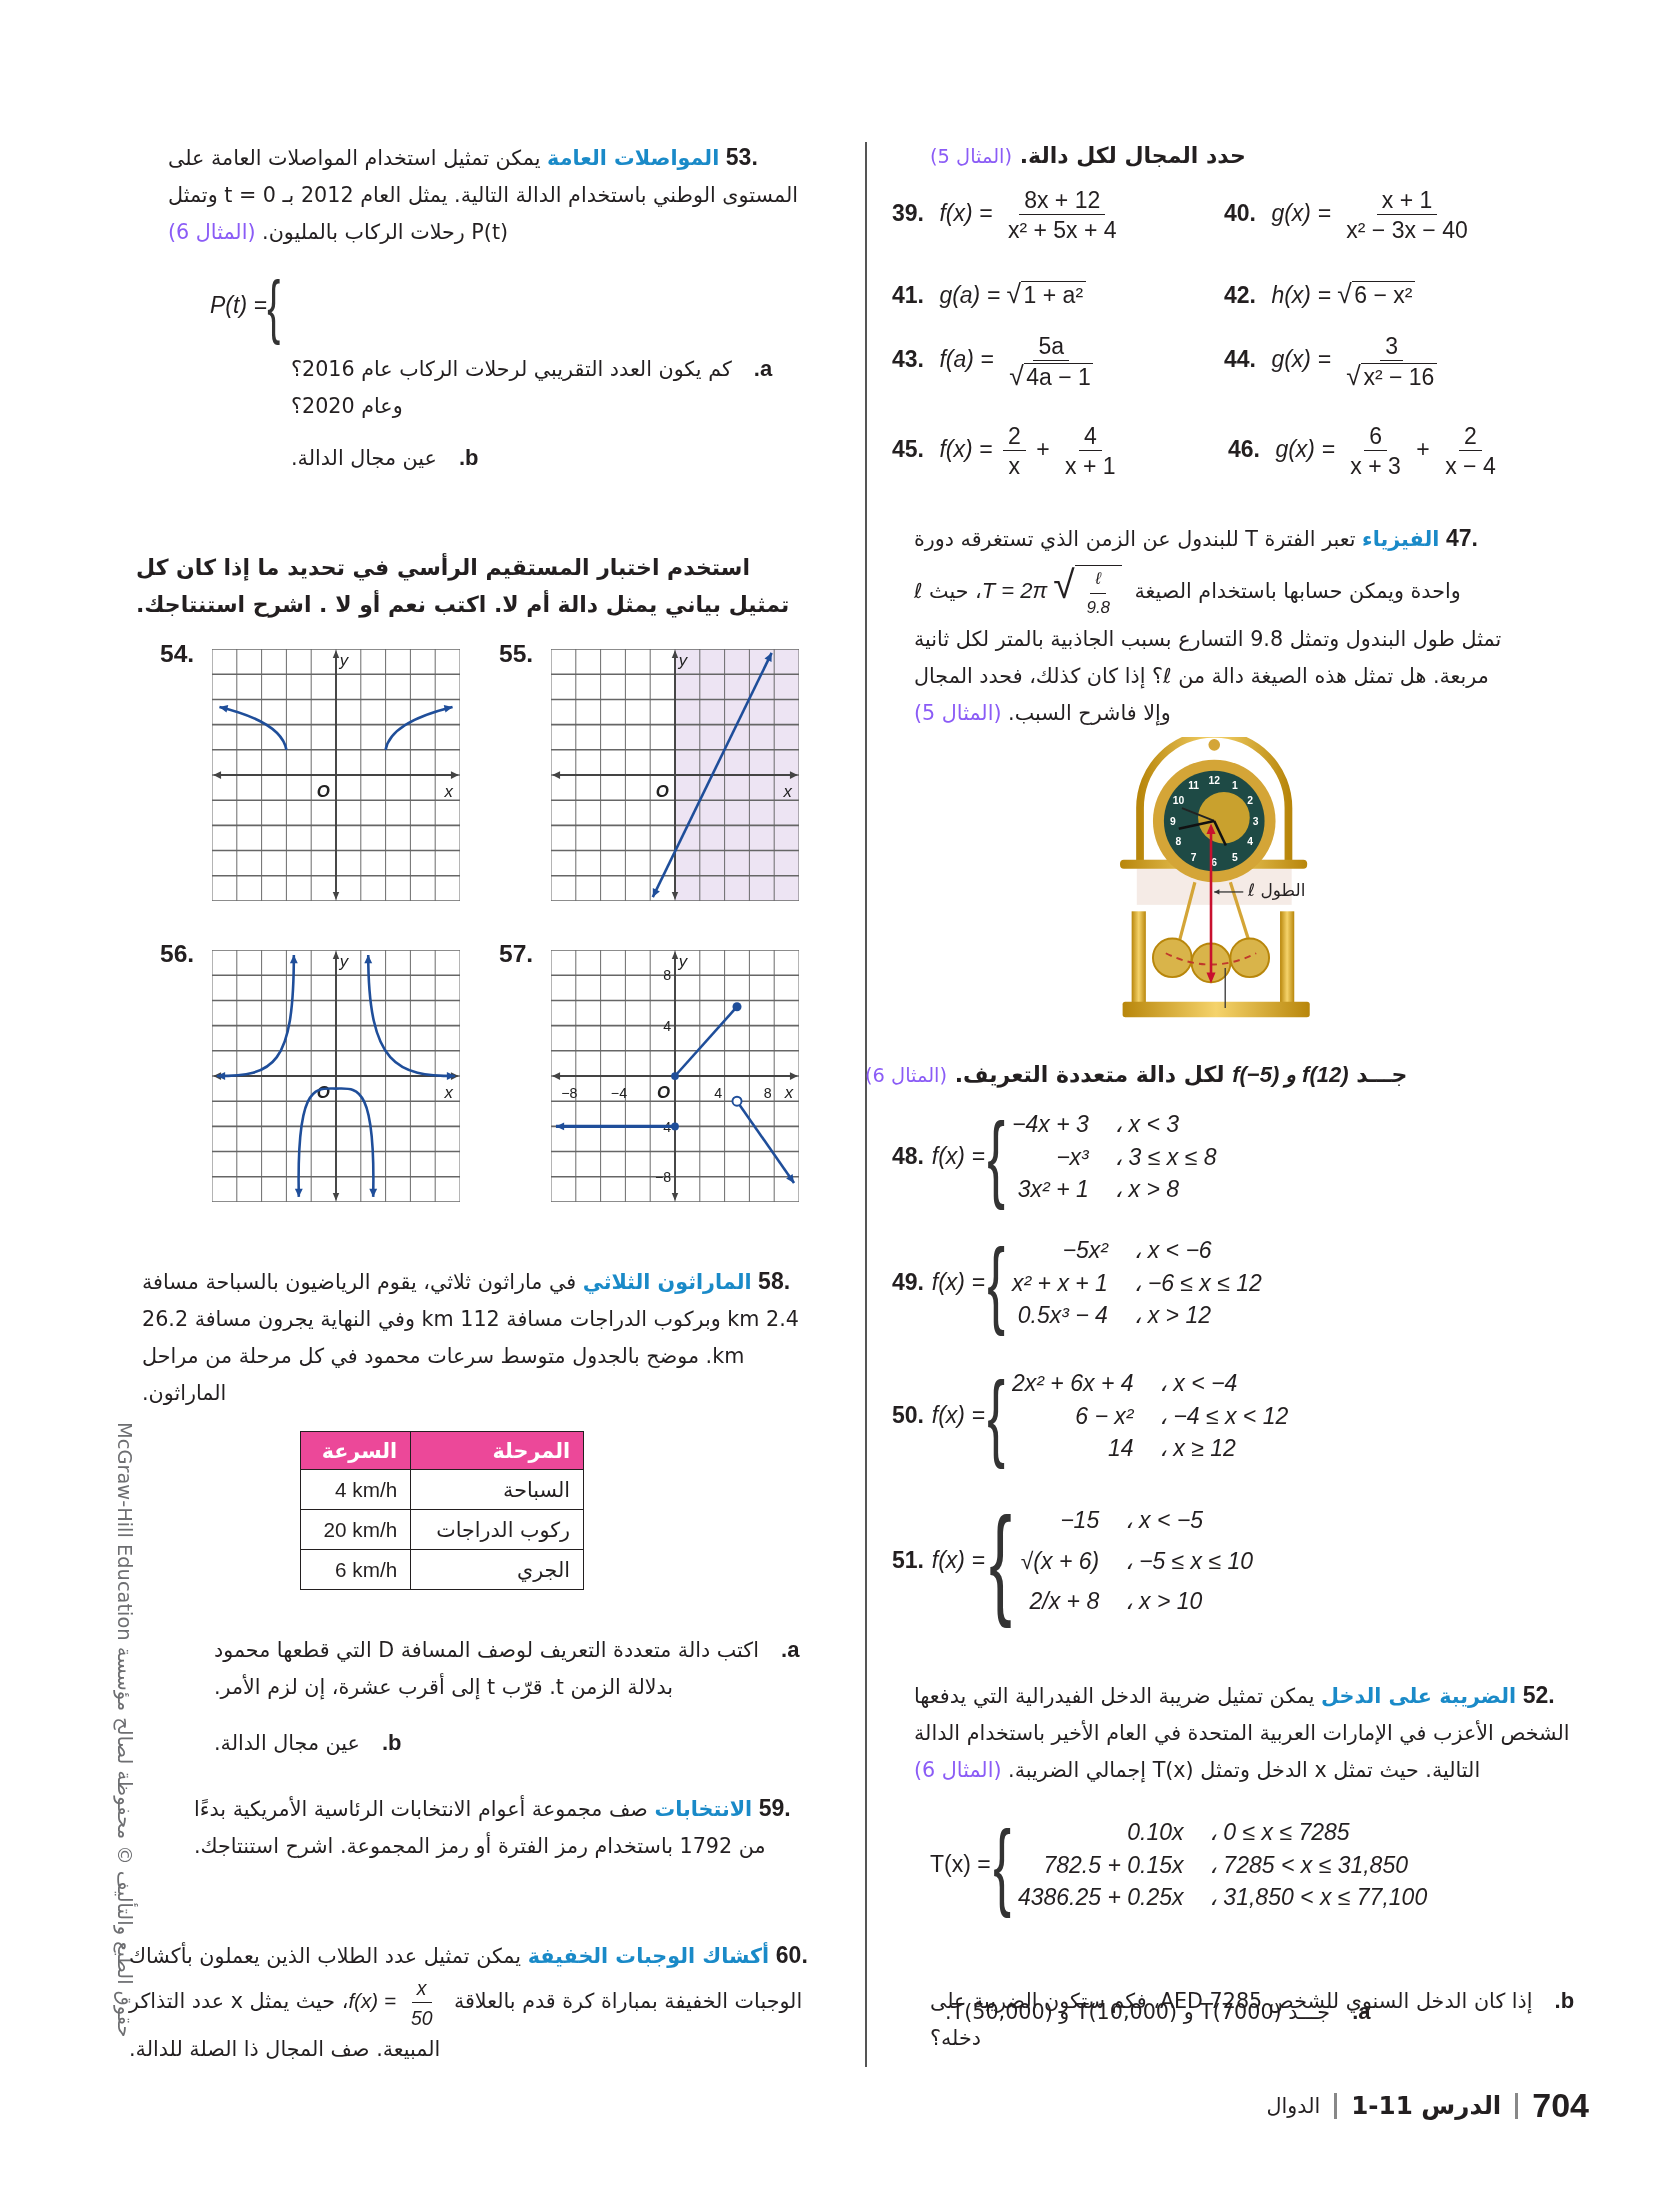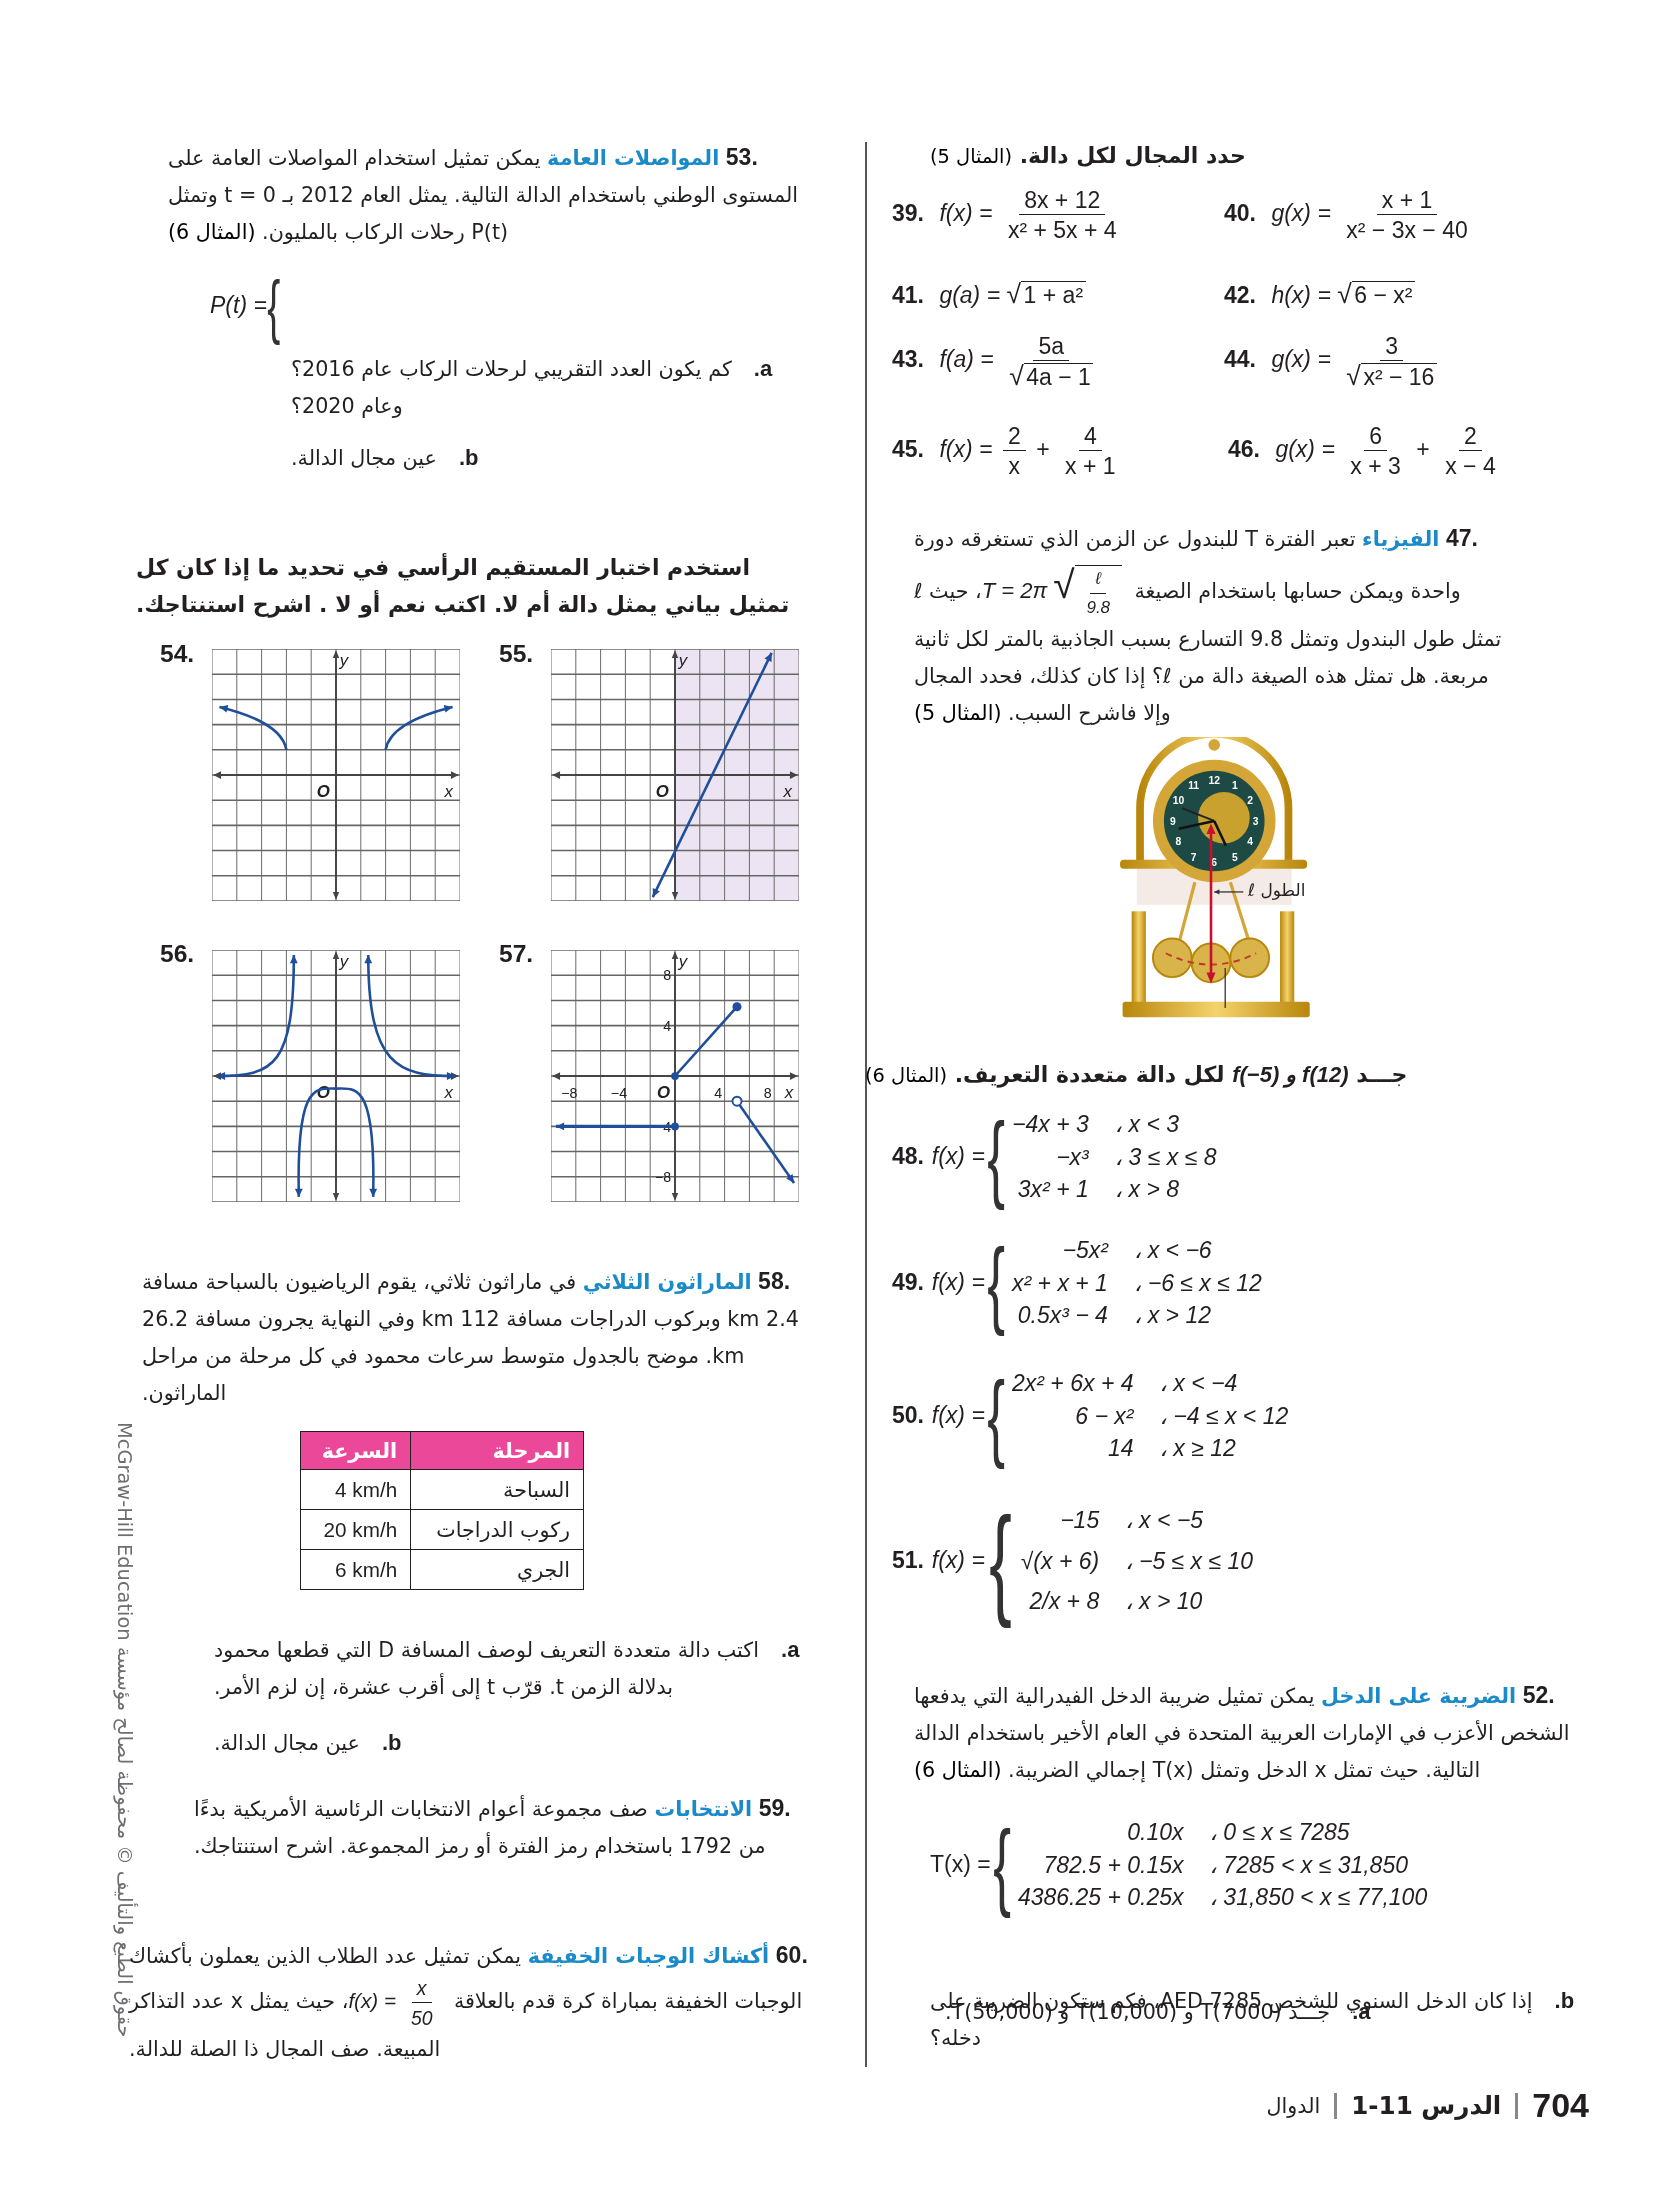--- a/index.html
+++ b/index.html
@@ -4,21 +4,21 @@
 <style>
   * { box-sizing: border-box; margin: 0; padding: 0; }
   html, body { width: 1654px; height: 2205px; background: #ffffff; }
   body { position: relative; font-family: "DejaVu Sans", sans-serif; color: #231f20; overflow: hidden; }
   .abs { position: absolute; }
   .ar { direction: rtl; text-align: left; font-family: "DejaVu Sans", sans-serif; }
   .math { font-family: "Liberation Sans", sans-serif; direction: ltr; unicode-bidi: isolate; }
   .it { font-style: italic; }
   .num { font-weight: bold; font-family: "Liberation Sans", sans-serif; }
   .blue { color: #1a8ac8; font-weight: bold; }
-  .orange { color: #000000; }
+  .orange { color: #8b5cf6; }
   .body-text { font-size: 20.7px; line-height: 37px; }
   .heading { font-size: 22px; font-weight: bold; line-height: 37px; }
   .divider { position: absolute; left: 865px; top: 142px; width: 1.9px; height: 1925px; background: #555; }
 
   
   .frac { display: inline-flex; flex-direction: column; align-items: center; vertical-align: middle; margin: 0 3.9px; }
   .frac .n { border-bottom: 1.9px solid #231f20; padding: 0 5.2px 1.3px; line-height: 26px; }
   .frac .d { padding: 1.3px 5.2px 0; line-height: 26px; }
   .sqrt { display: inline-flex; align-items: stretch; }
   .sqrt .rad { font-size: 1.15em; line-height: 1; }

